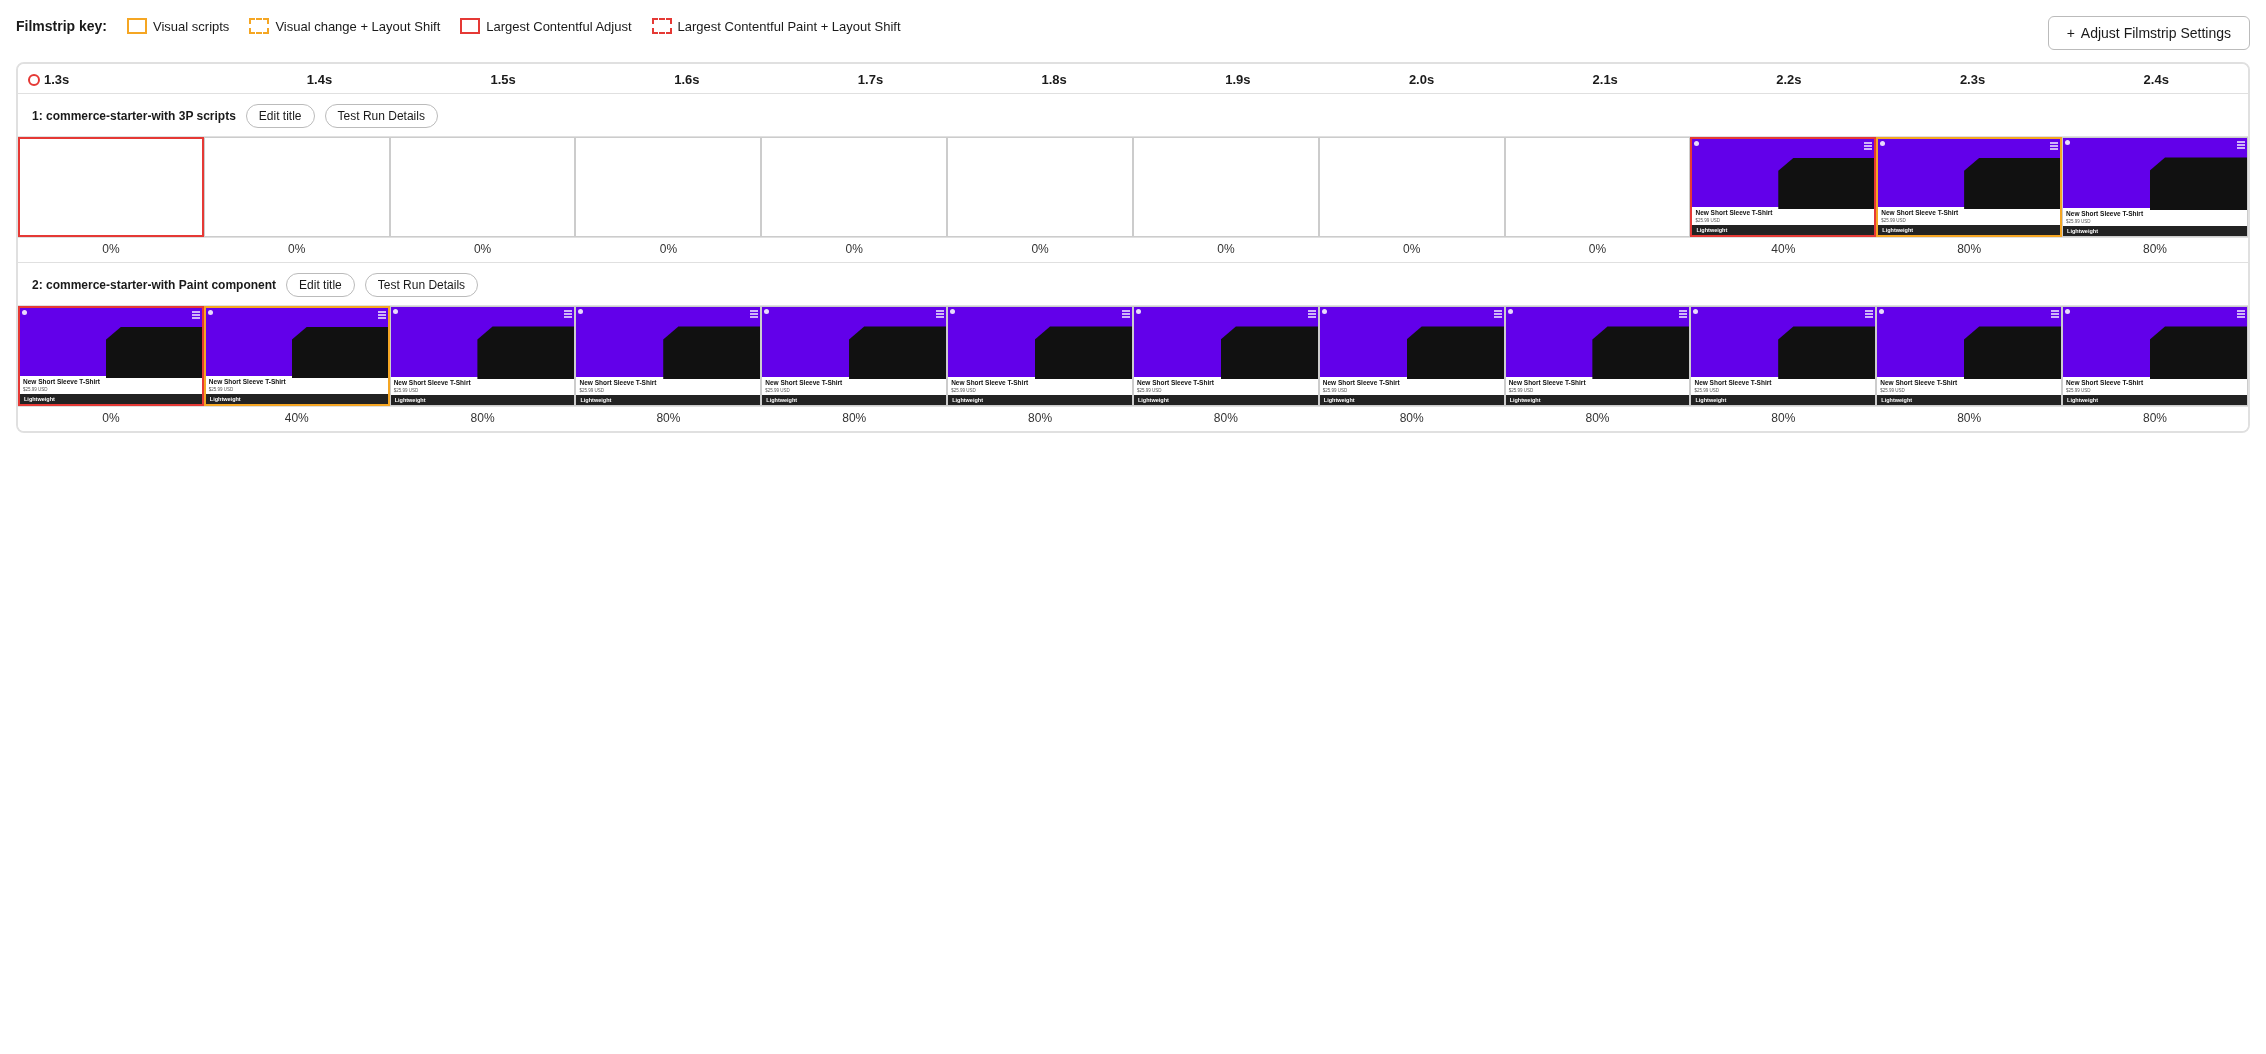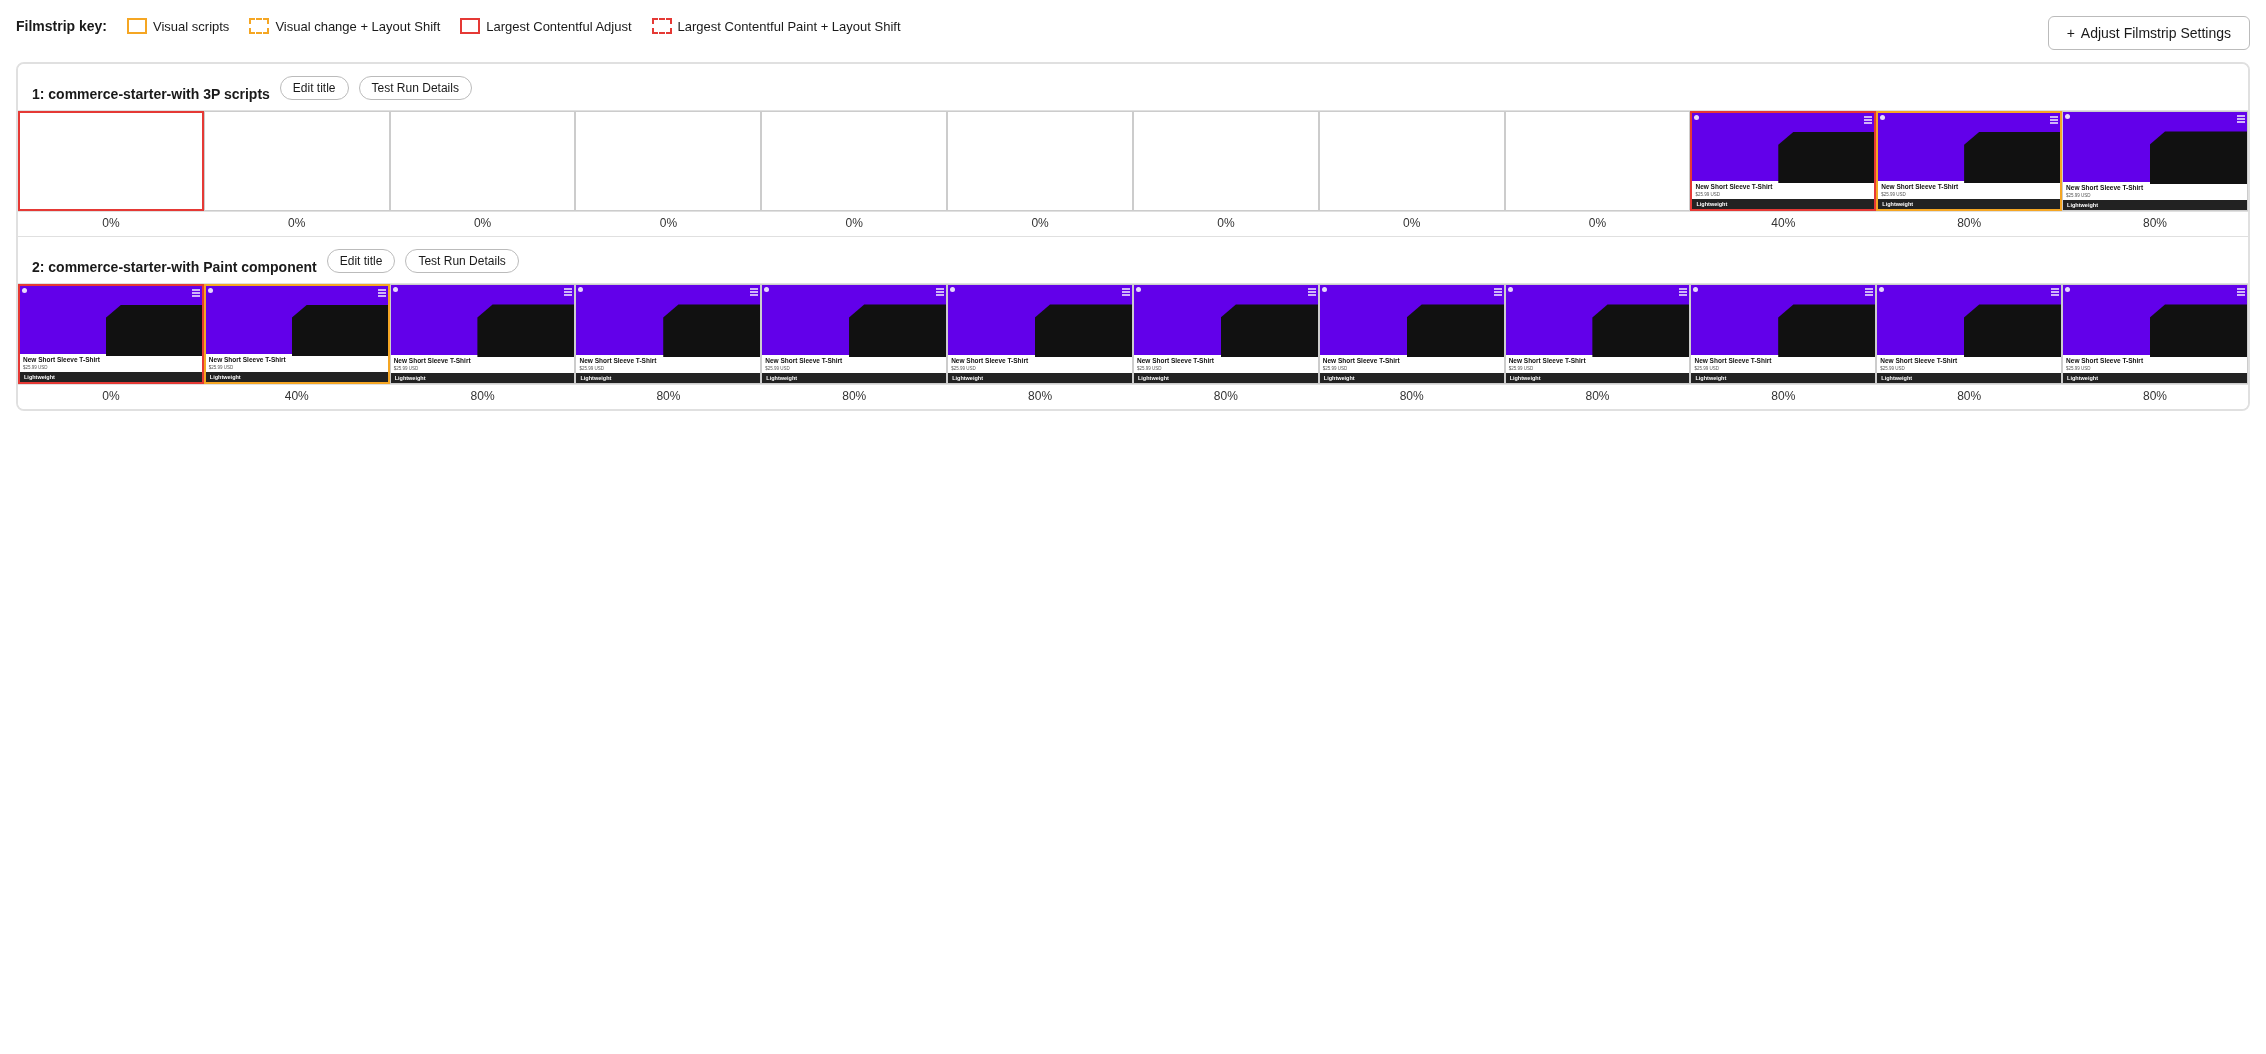--- a/index.html
+++ b/index.html
@@ -101,22 +101,21 @@
 
     .row-header {
       display: flex;
       align-items: center;
       gap: 10px;
       padding: 10px 14px 8px 14px;
       background: #fff;
     }
     .row-title {
       font-weight: 700;
-      font-size: 14px;
-      margin-top: 12px;
+      font-size: 12px;
     }
     .row-btn {
       padding: 4px 12px;
       border: 1.5px solid #bbb;
       border-radius: 20px;
       background: #fff;
       font-size: 12px;
       cursor: pointer;
       color: #1a1a1a;
     }
@@ -179,20 +178,37 @@
     </div>
   </div>
   <button class="adjust-btn">
     <span>+</span>
     <span>Adjust Filmstrip Settings</span>
   </button>
 </div>
 
 <div class="filmstrip-outer">
 
+  <div class="timeline-header">
+    <div class="timeline-dot"></div>
+    <div class="timeline-ticks" id="timeline-ticks">
+        <div class="timeline-tick">1.3s</div>
+        <div class="timeline-tick">1.4s</div>
+        <div class="timeline-tick">1.5s</div>
+        <div class="timeline-tick">1.6s</div>
+        <div class="timeline-tick">1.7s</div>
+        <div class="timeline-tick">1.8s</div>
+        <div class="timeline-tick">1.9s</div>
+        <div class="timeline-tick">2.0s</div>
+        <div class="timeline-tick">2.1s</div>
+        <div class="timeline-tick">2.2s</div>
+        <div class="timeline-tick">2.3s</div>
+        <div class="timeline-tick">2.4s</div>
+      </div>
+  </div>
 
   <div class="row-section">
     <div class="row-header">
       <span class="row-title">1: commerce-starter-with 3P scripts</span>
       <button class="row-btn">Edit title</button>
       <button class="row-btn">Test Run Details</button>
     </div>
     <div class="frames-row" id="row1-frames">
         <div class="frame-cell">
           <div style="width: 100%; height: 100px; position: relative; overflow: hidden; background: rgb(255, 255, 255); border: 2.5px solid rgb(229, 57, 53);"></div>

